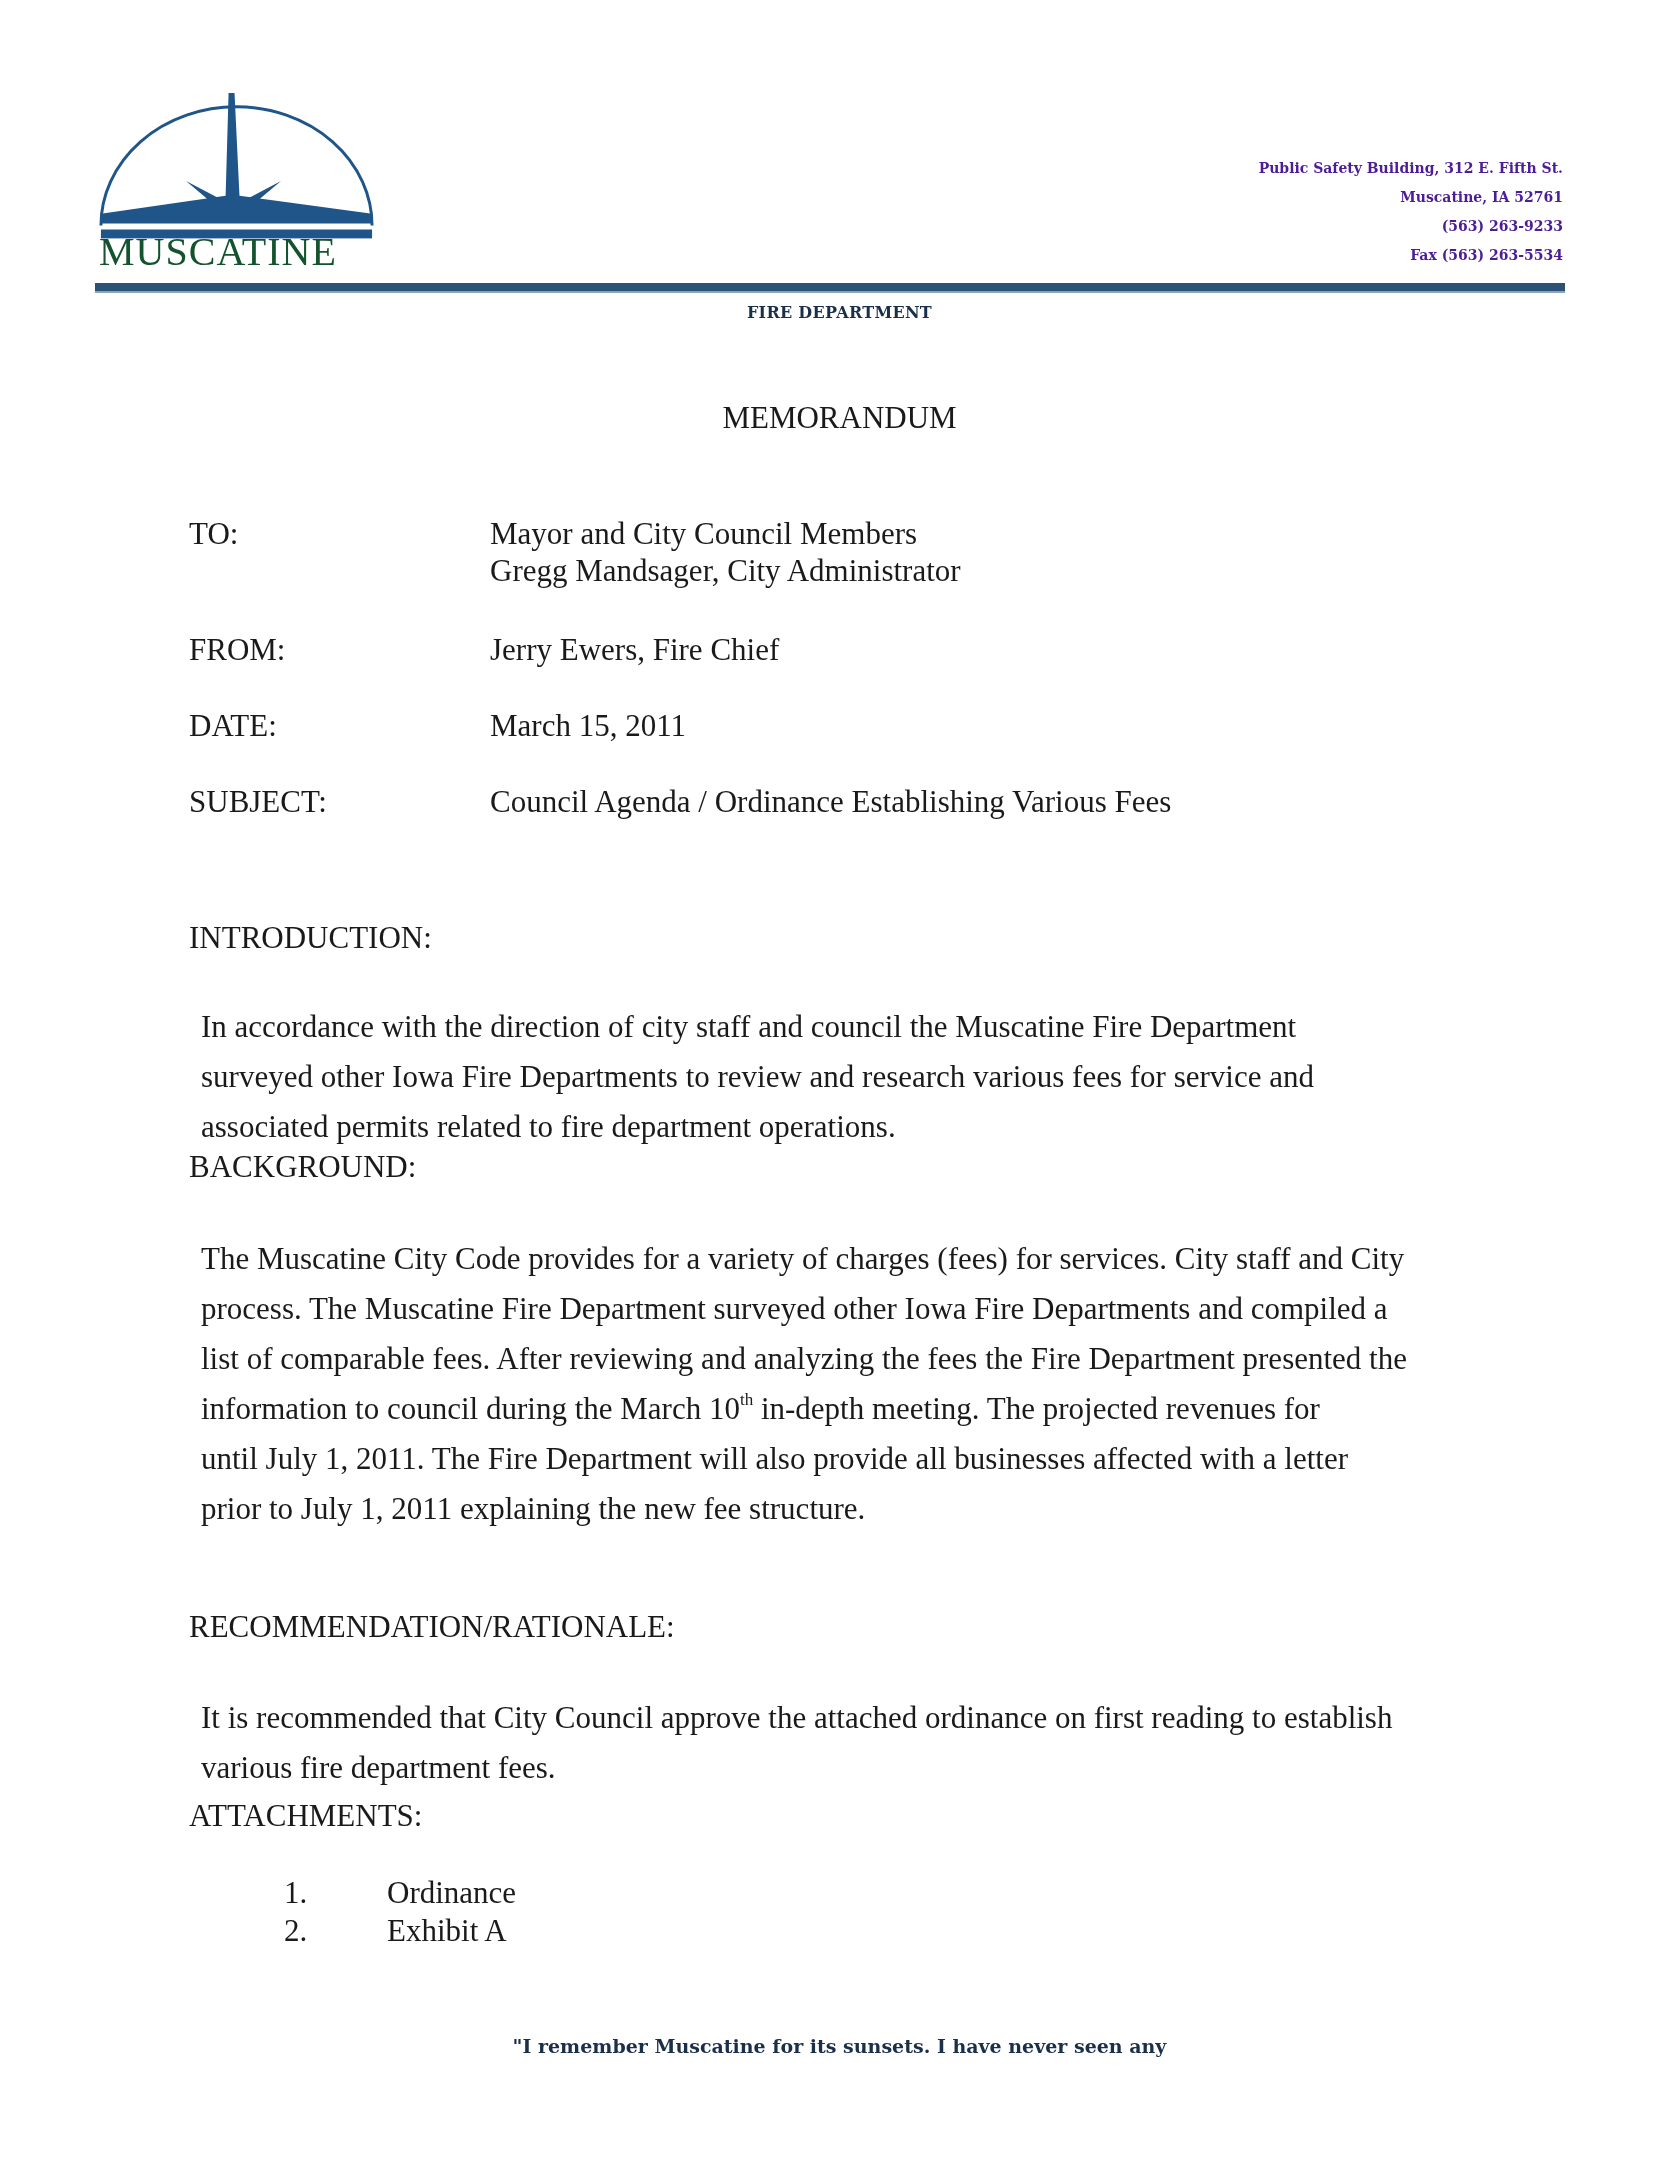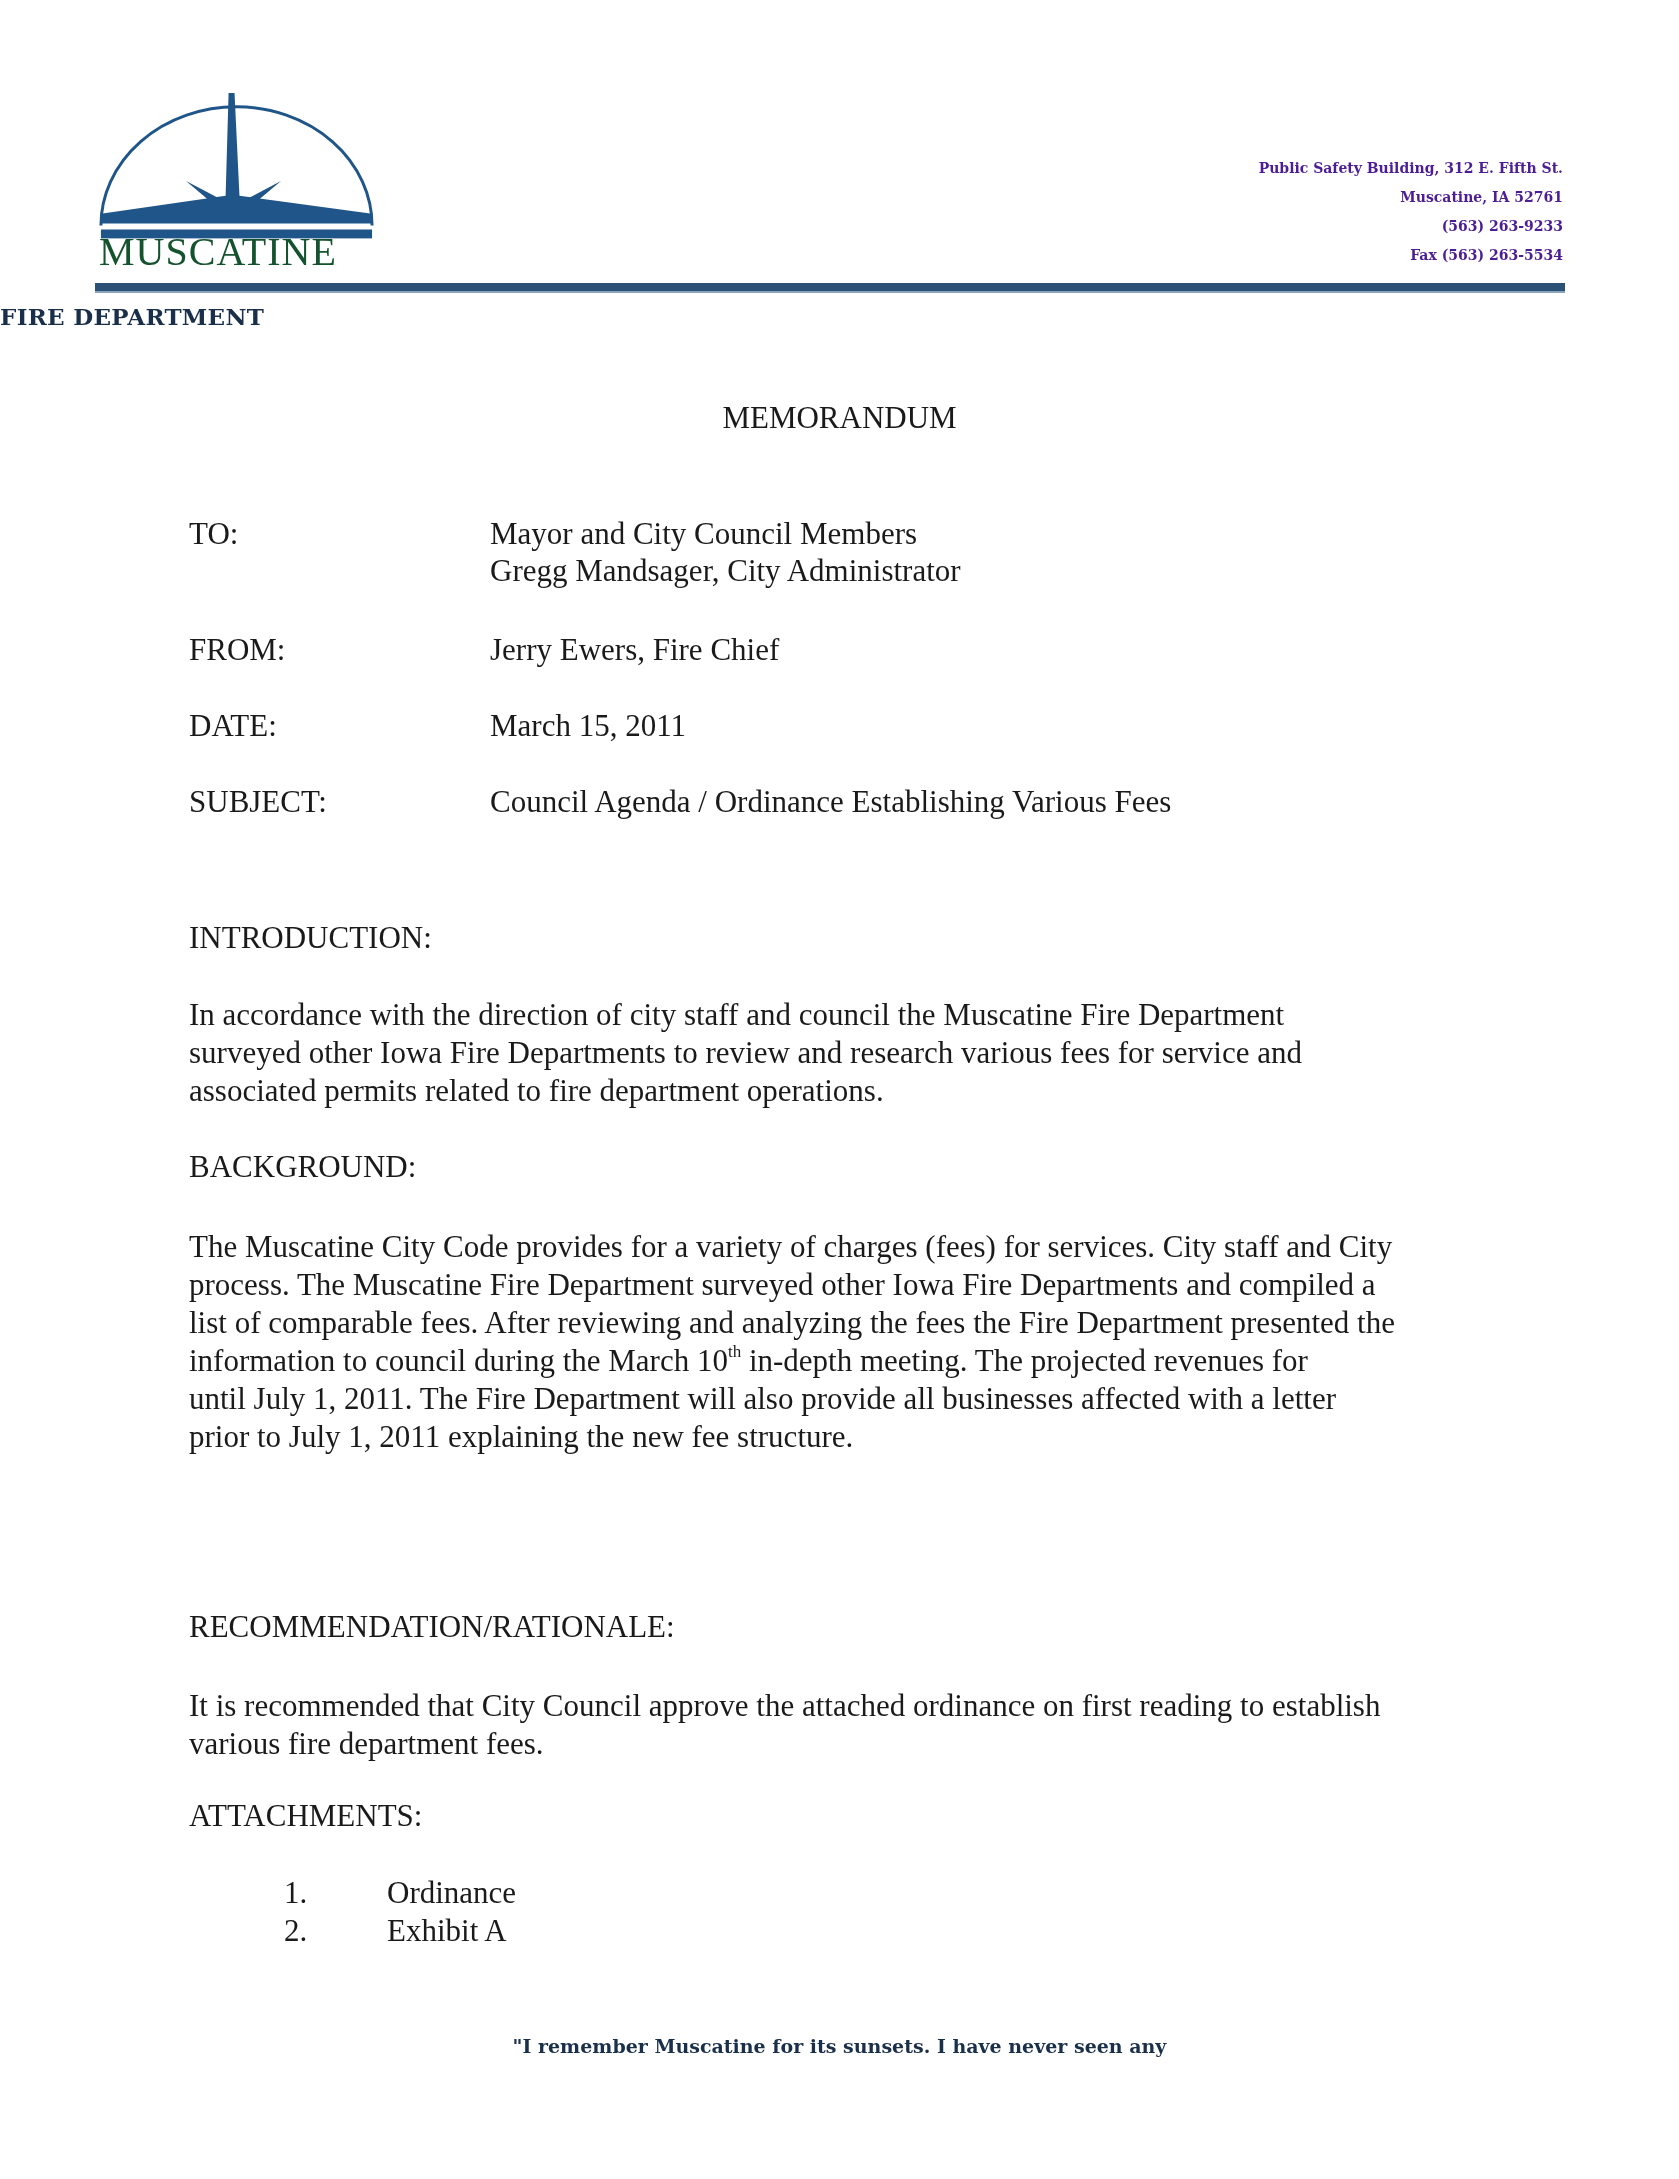--- a/index.html
+++ b/index.html
@@ -13,31 +13,31 @@
                letter-spacing: 1px; line-height: 44px; font-family: "Liberation Serif", serif; }
 
   
   #address { right: 116px; top: 154px; text-align: right; color: #4c1d95;
              font-family: "DejaVu Serif", serif; font-weight: bold; font-size: 14px; line-height: 29px; }
 
   
   #rule { left: 95px; top: 283px; width: 1470px; height: 8px; background: #2b5276; }
   #rule-shadow { left: 95px; top: 291px; width: 1470px; height: 2px; background: #8aa3bb; }
 
-  #dept { left: 0; width: 1679px; top: 303px; text-align: left; font-family: "DejaVu Serif", serif;
-          font-weight: bold; font-size: 23px; color: #1a2f4a; letter-spacing: 0.3px; }
+  #dept { left: 0; width: 1679px; top: 303px; text-align: center; font-family: "DejaVu Serif", serif;
+          font-weight: bold; font-size: 16px; color: #1a2f4a; letter-spacing: 0.3px; }
 
   #memo-title { left: 0; width: 1679px; top: 400px; text-align: center; font-size: 31px; }
 
   .field-label { left: 189px; font-size: 31px; line-height: 38px; }
   .field-value { left: 490px; font-size: 31px; line-height: 38px; }
 
   .heading { left: 189px; font-size: 31px; line-height: 38px; }
   .para { left: 189px; width: 1346px; font-size: 31px; line-height: 38px; }
-  .para p { margin: 0; }
+  .para p { margin: 12px; }
   sup { font-size: 17px; line-height: 0; vertical-align: 14px; }
 
   .att-num { left: 284px; font-size: 31px; line-height: 38px; }
   .att-label { left: 387px; font-size: 31px; line-height: 38px; }
 
   #quote { left: 0; width: 1679px; top: 2028px; text-align: center; color: #1a2f4a;
            font-family: "DejaVu Serif", serif; font-weight: bold; font-size: 19px; line-height: 36px; }
 </style>
 </head>
 <body>

